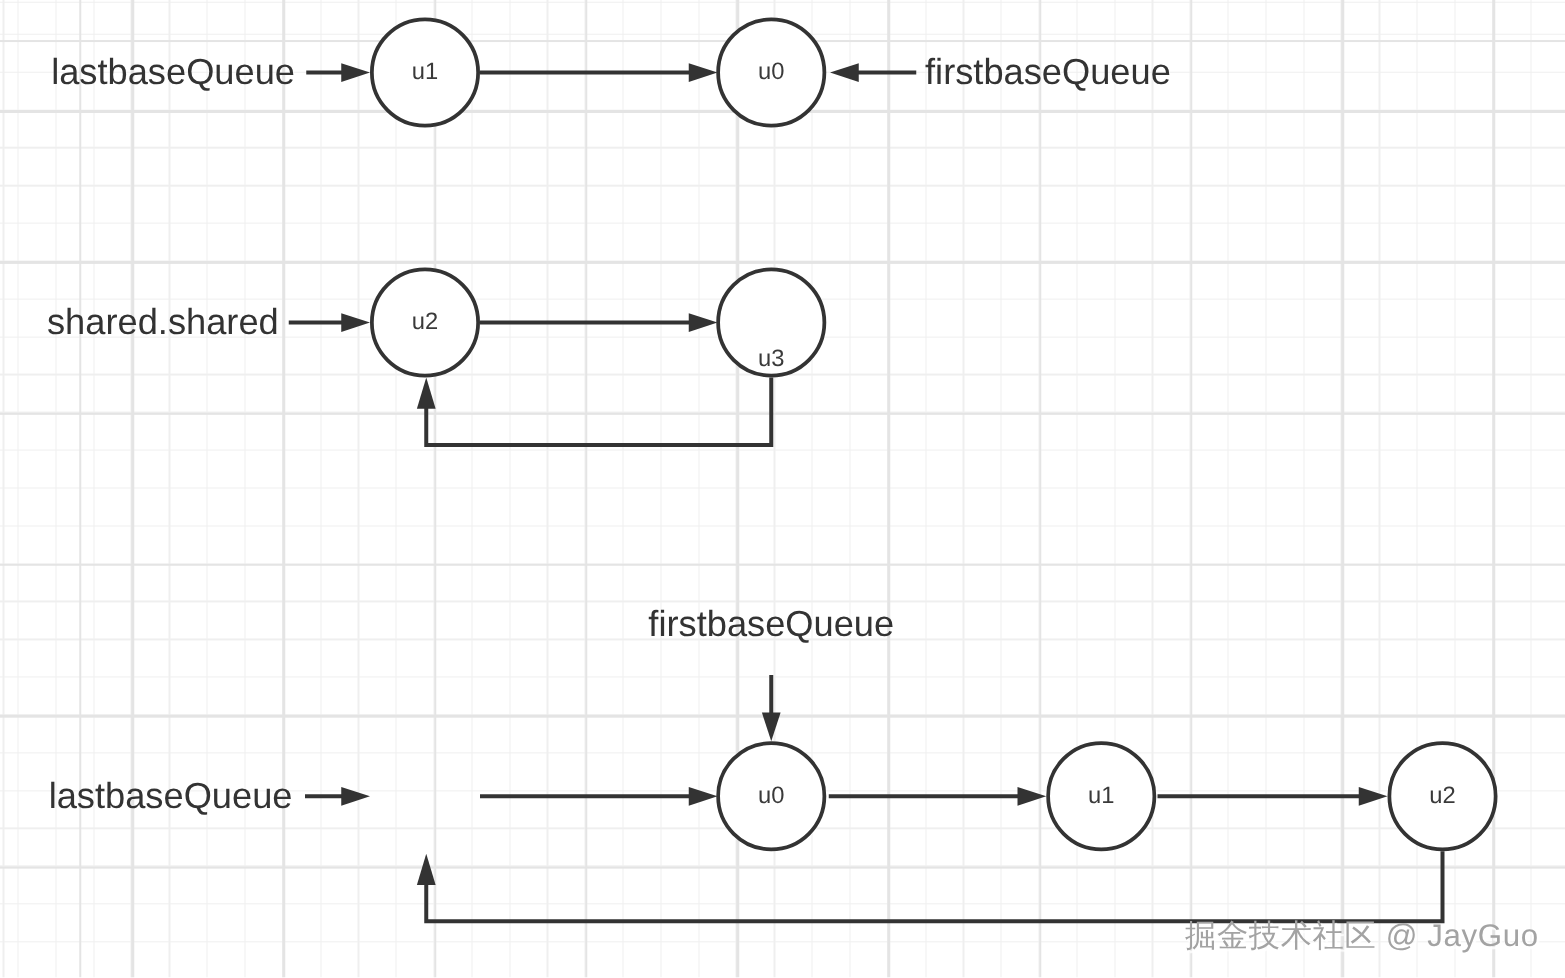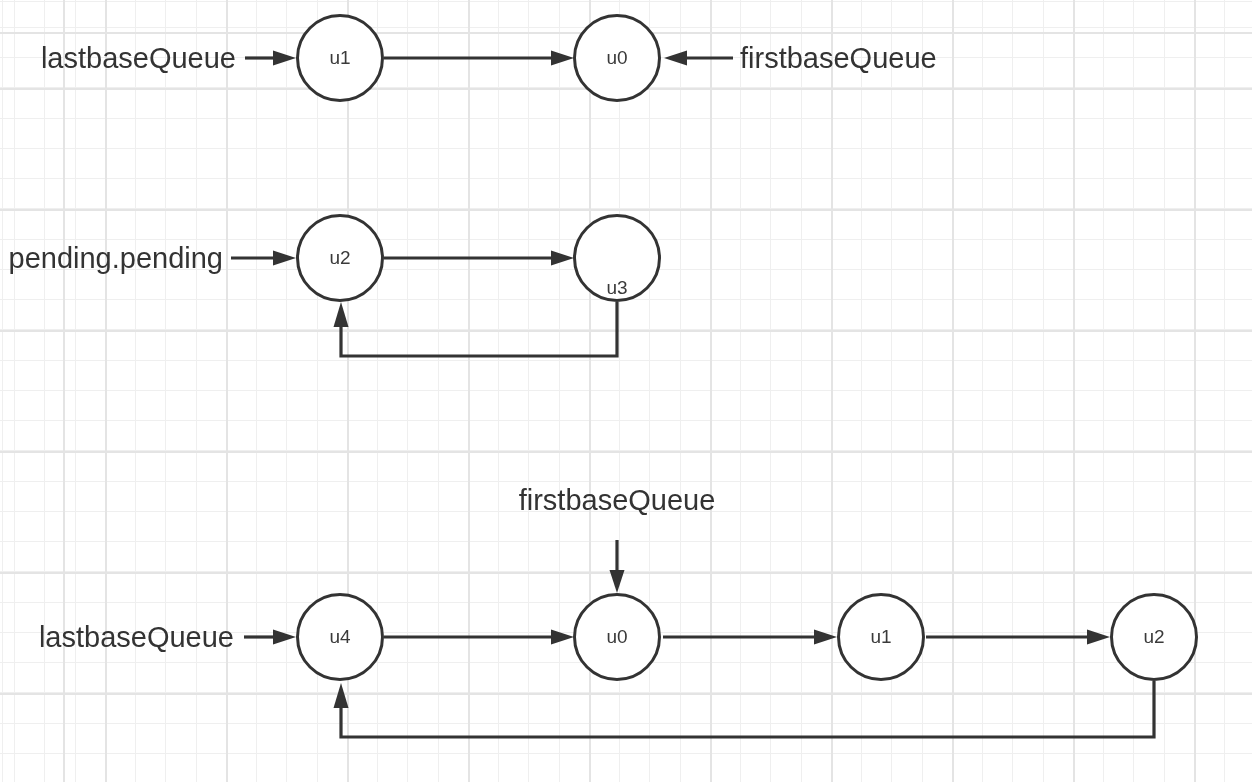--- a/index.html
+++ b/index.html
@@ -144,37 +144,35 @@
 
   <div class="ptr-label" style="top:38px; right:1016px;">lastbaseQueue</div>
   <div class="node" style="left:296px; top:14px;">
     <span>u1</span>
   </div>
   <div class="node" style="left:573px; top:14px;">
     <span>u0</span>
   </div>
   <div class="ptr-label" style="top:38px; left:740px;">firstbaseQueue</div>
 
-  <div class="ptr-label" style="top:238px; right:1029px;">pending.pending</div>
+  <div class="ptr-label" style="top:238px; right:1029px;">shared.shared</div>
   <div class="node" style="left:296px; top:214px;">
     <span>u2</span>
   </div>
   <div class="node" style="left:573px; top:214px;align-items:flex-end;">
     <span>u3</span>
   </div>
 
   <div class="ptr-label centered" style="top:480px; left:617px;">firstbaseQueue</div>
   <div class="ptr-label" style="top:617px; right:1018px;">lastbaseQueue</div>
-  <div class="node" style="left:296px; top:593px;">
-    <span>u4</span>
-  </div>
   <div class="node" style="left:573px; top:593px;">
     <span>u0</span>
   </div>
   <div class="node" style="left:837px; top:593px;">
     <span>u1</span>
   </div>
   <div class="node" style="left:1110px; top:593px;">
     <span>u2</span>
   </div>
 
+  <div class="watermark">掘金技术社区 @ JayGuo</div>
 
 </div>
 
 </body></html>

